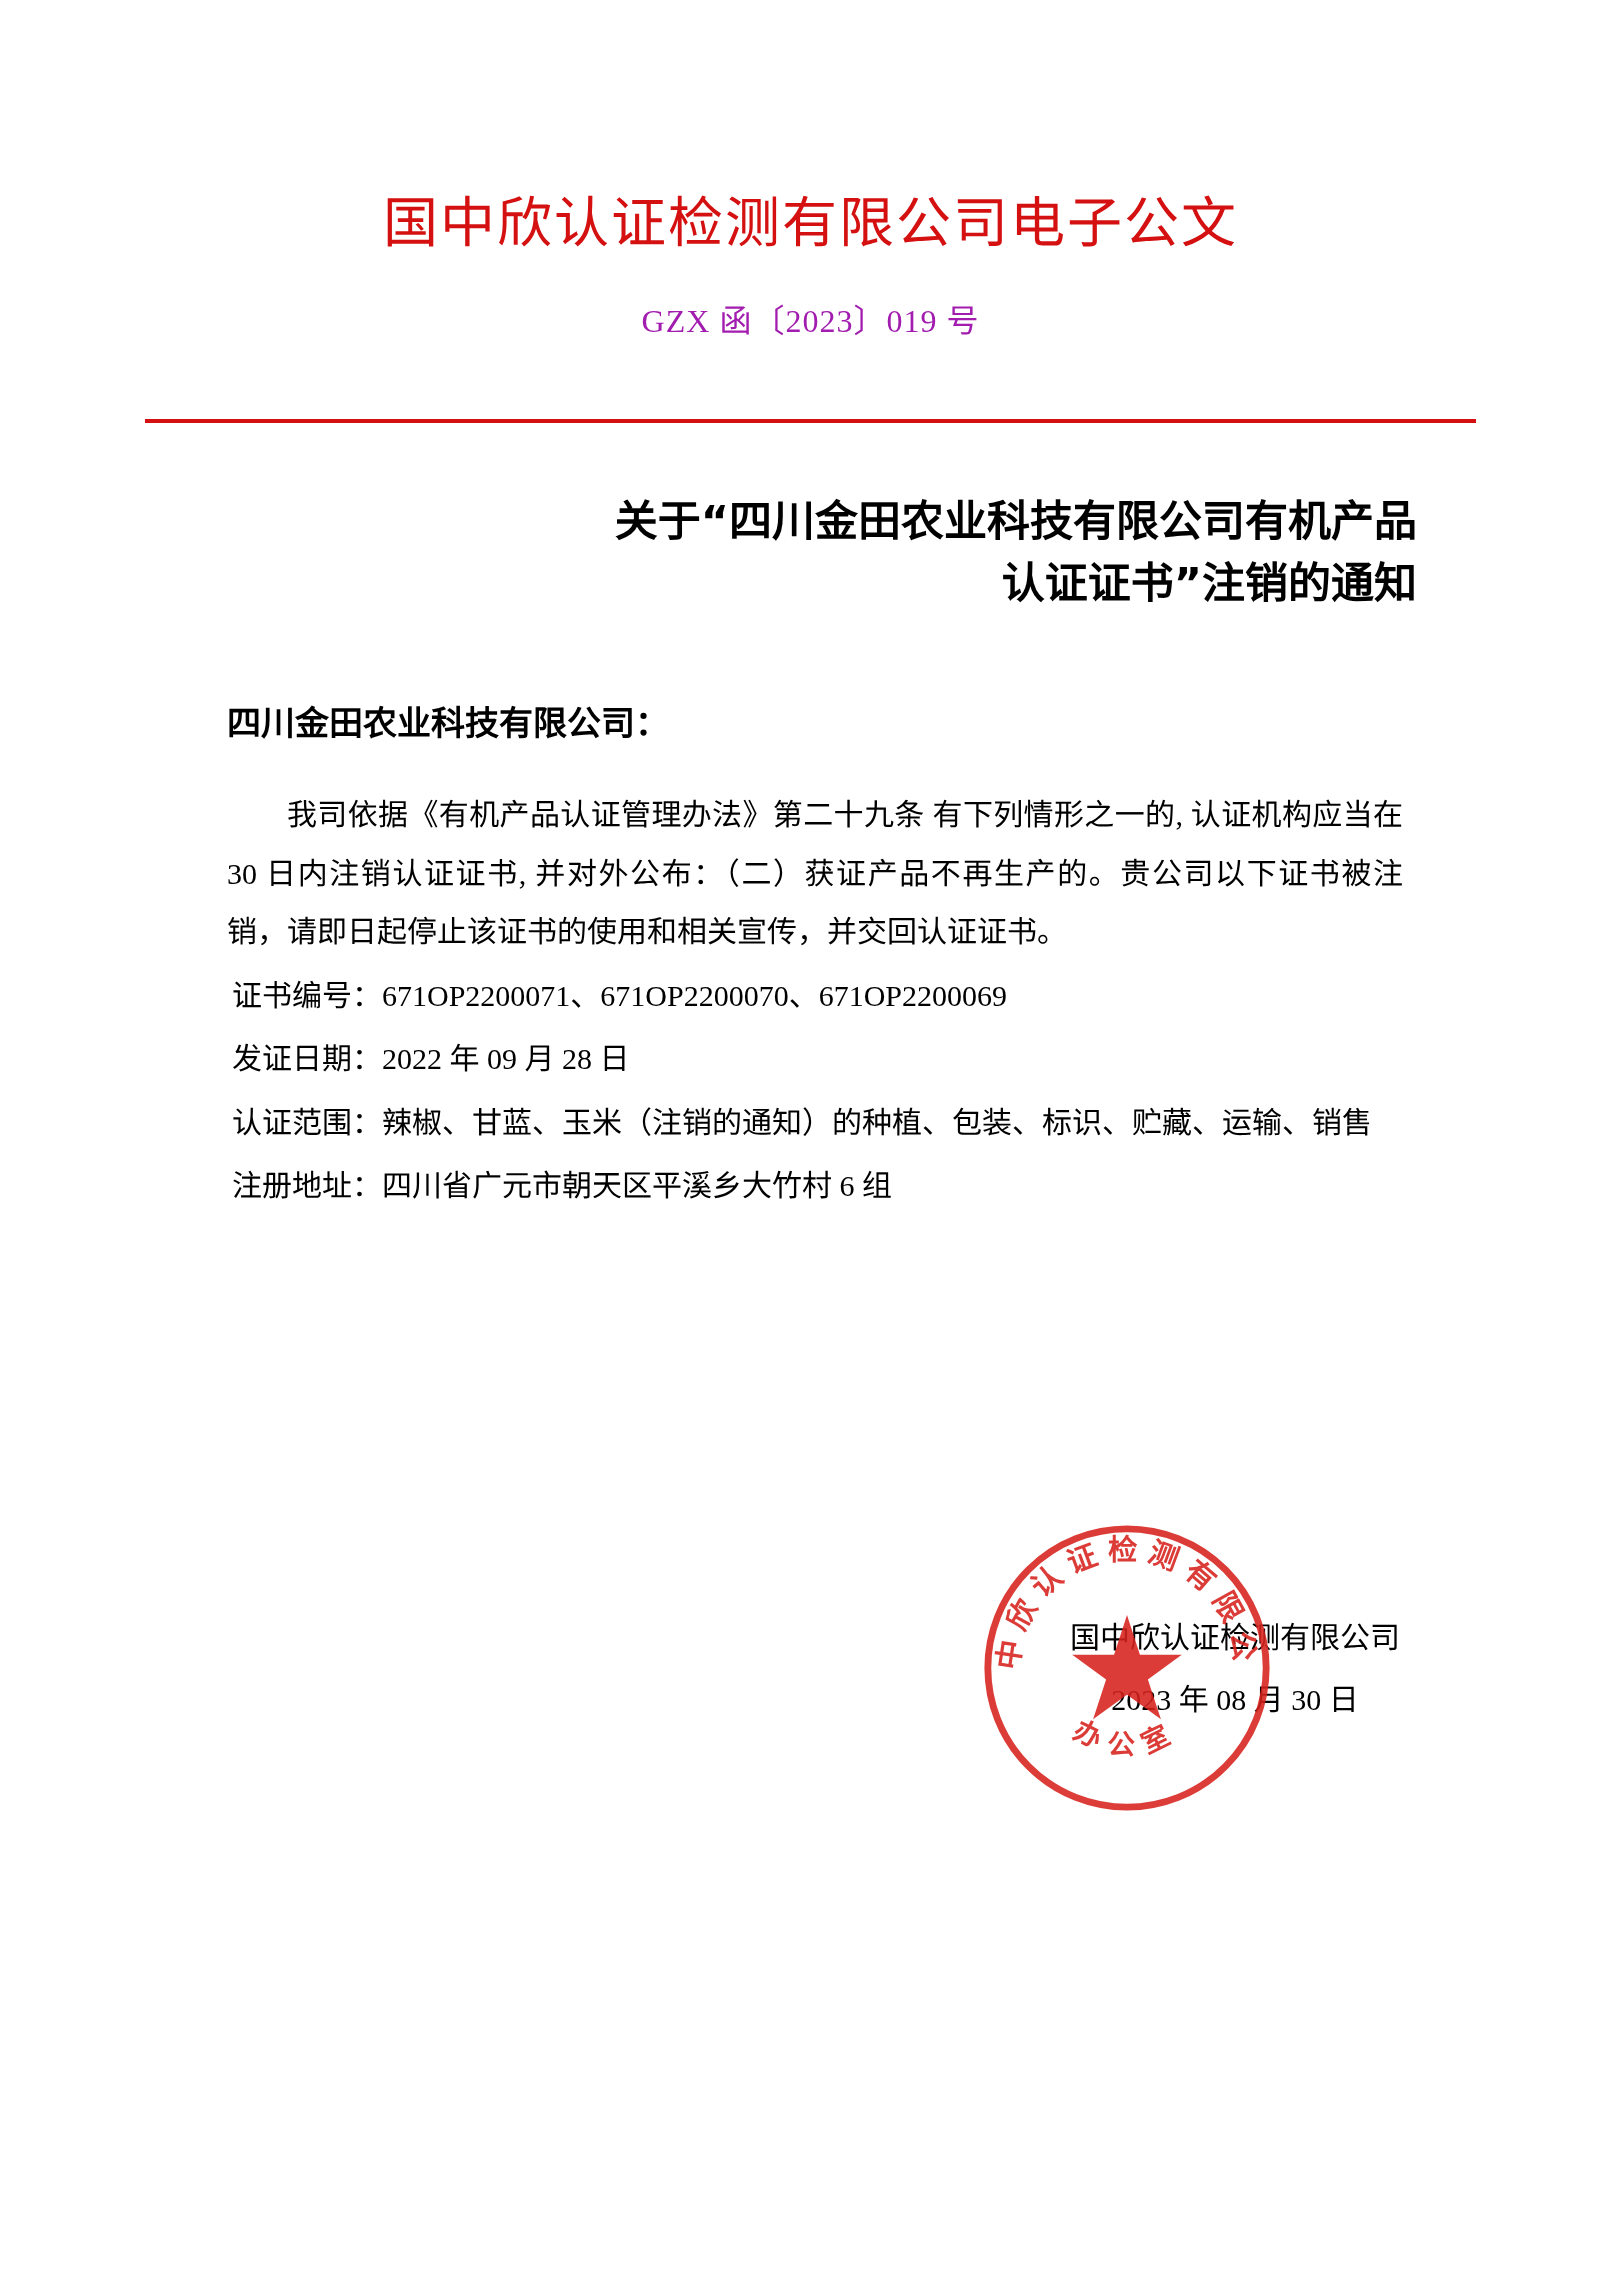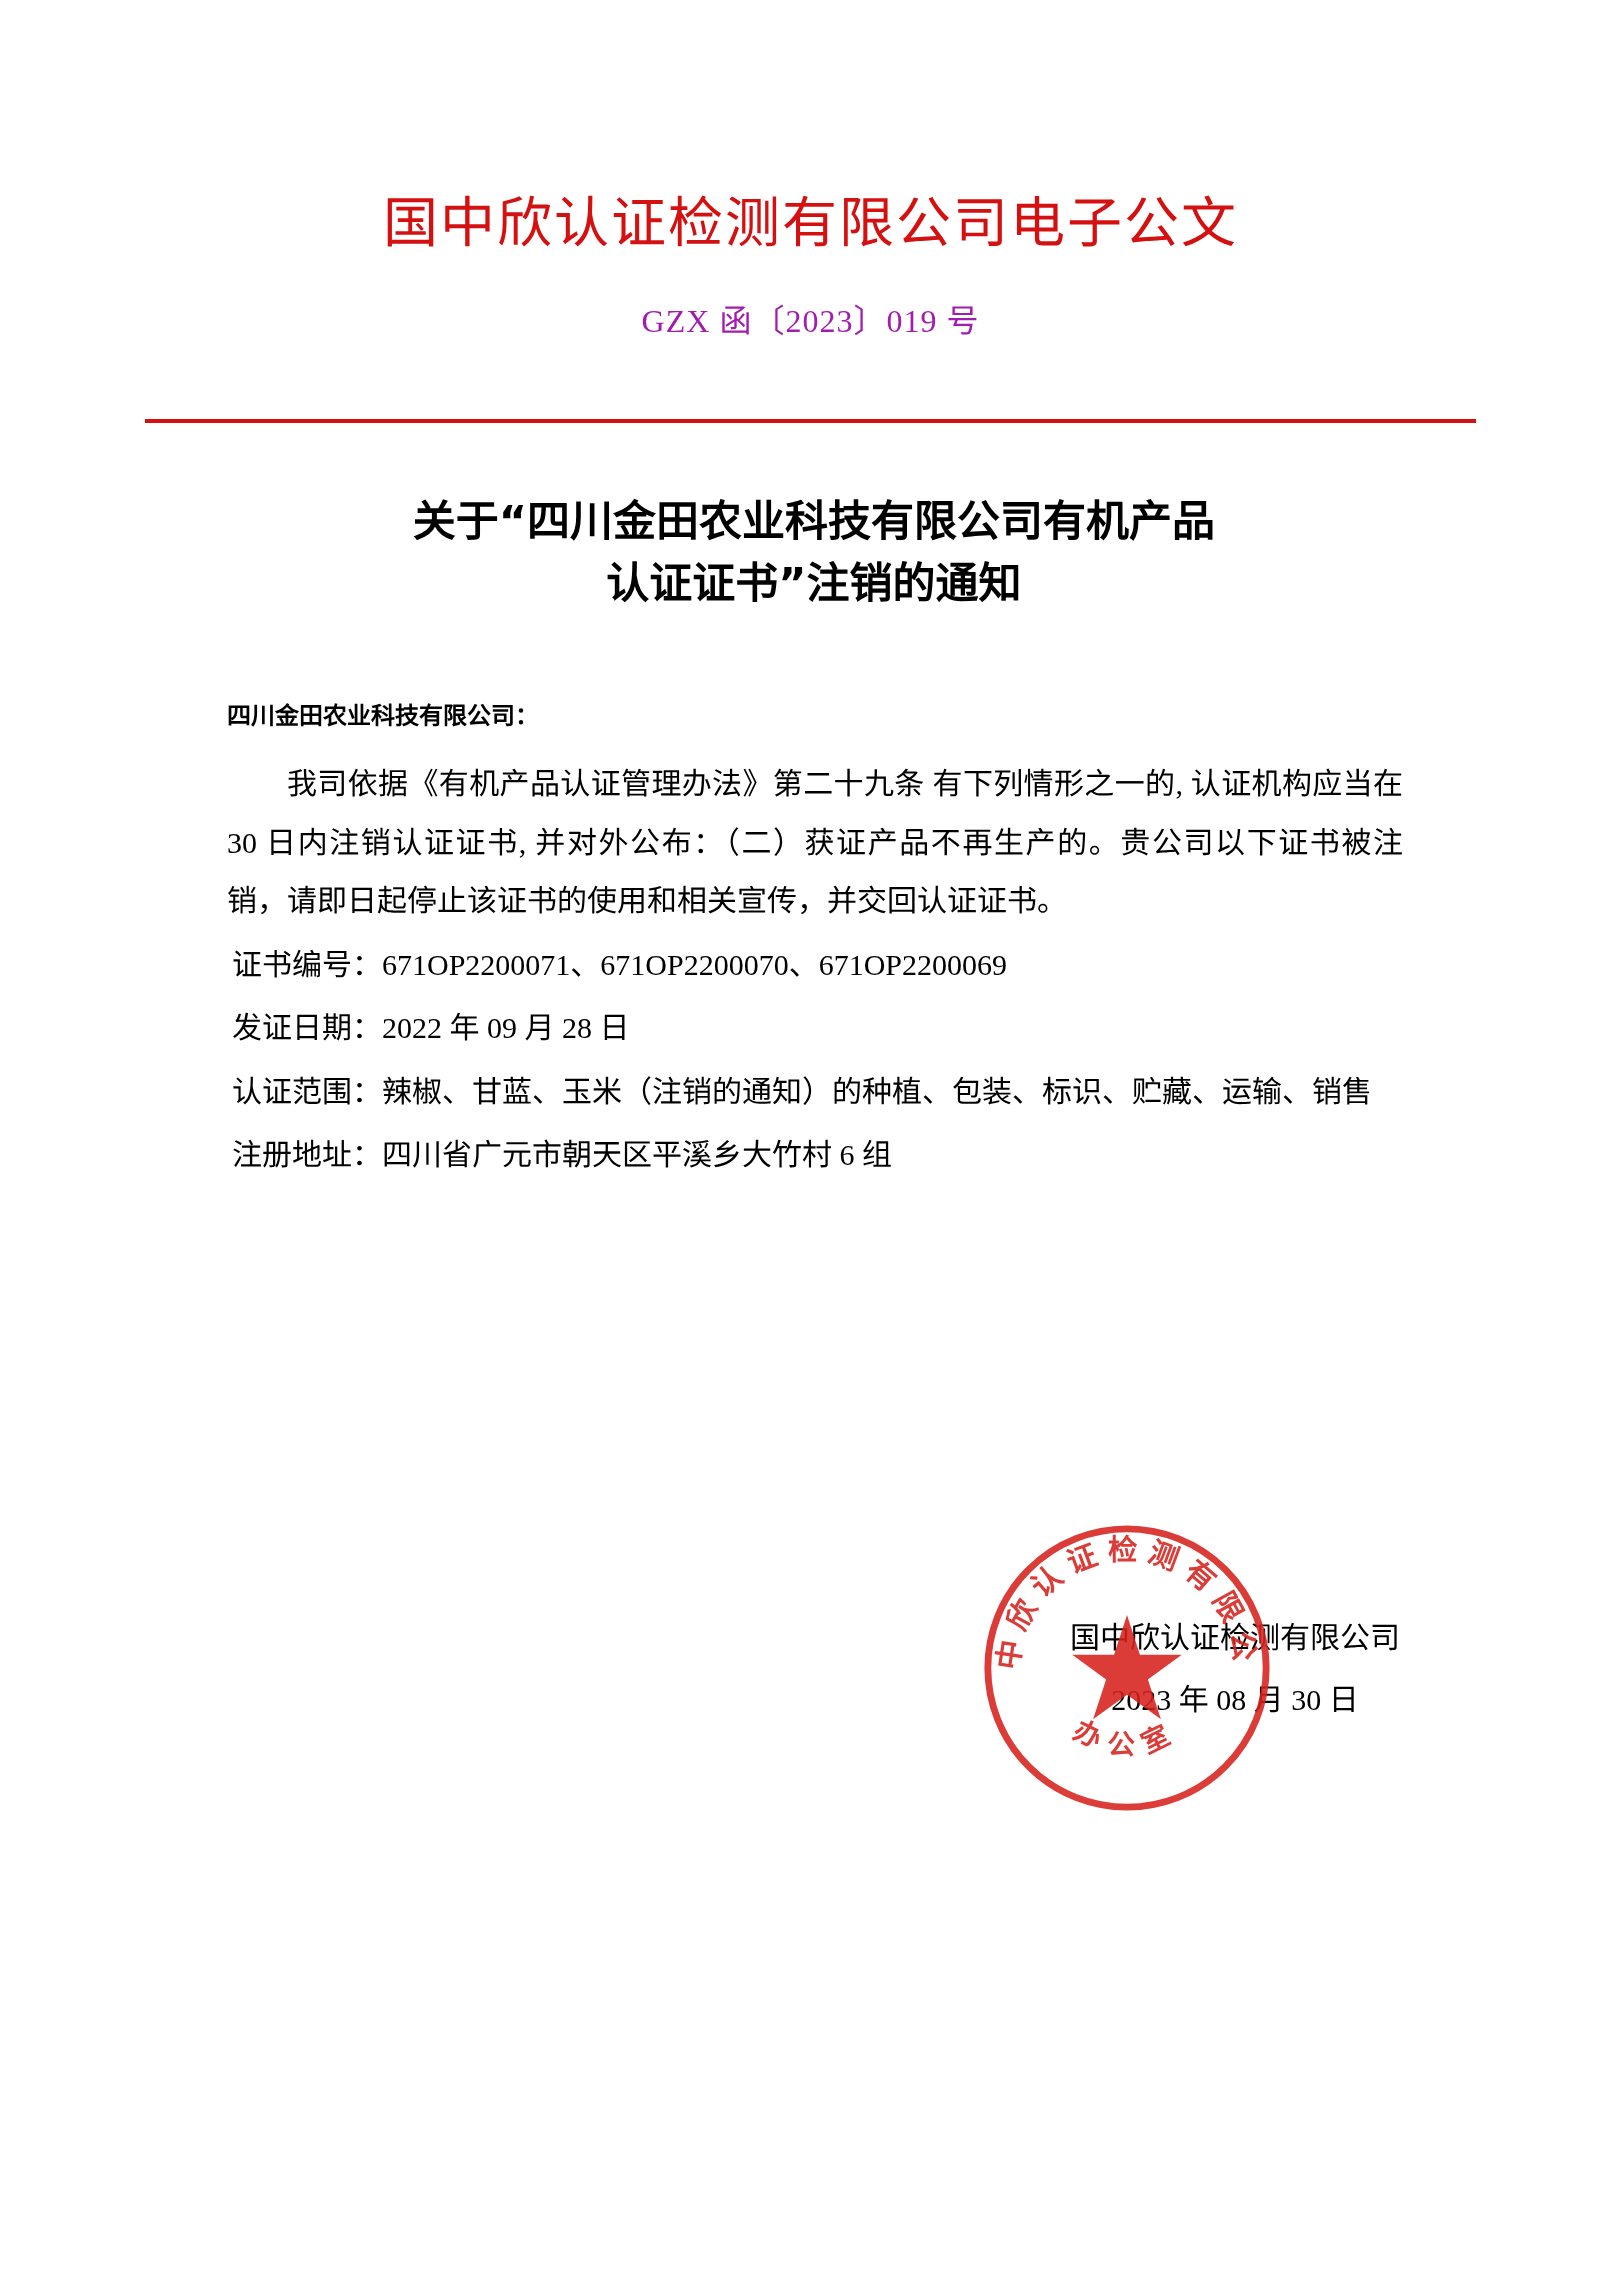--- a/index.html
+++ b/index.html
@@ -59,43 +59,43 @@
     height: 3.9px;
     background: #d41010;
   }
 
   
   .doc-title {
     position: absolute;
     left: 211px;
     top: 490px;
     width: 1206px;
-    text-align: center;
+    text-align: right;
     font-family: "DejaVu Sans", "Liberation Sans", sans-serif;
     font-weight: bold;
     font-size: 43px;
     line-height: 1.45;
     color: #000;
   }
   .doc-title .line2 { display: block; }
 
   
   .body-wrap {
     position: absolute;
     left: 227px;
     top: 698px;
     width: 1176px;
   }
 
   .addressee {
     font-family: "DejaVu Sans", "Liberation Sans", sans-serif;
     font-weight: bold;
-    font-size: 24px;
+    font-size: 34px;
     line-height: 1.5;
-    margin-bottom: 21px;
+    margin-bottom: 37px;
   }
 
   .para {
     font-size: 30px;
     line-height: 1.95;
     text-align: justify;
     text-justify: inter-ideograph;
     margin: 0 0 3.9px 0;
   }
   .para.indent { text-indent: 2em; }

